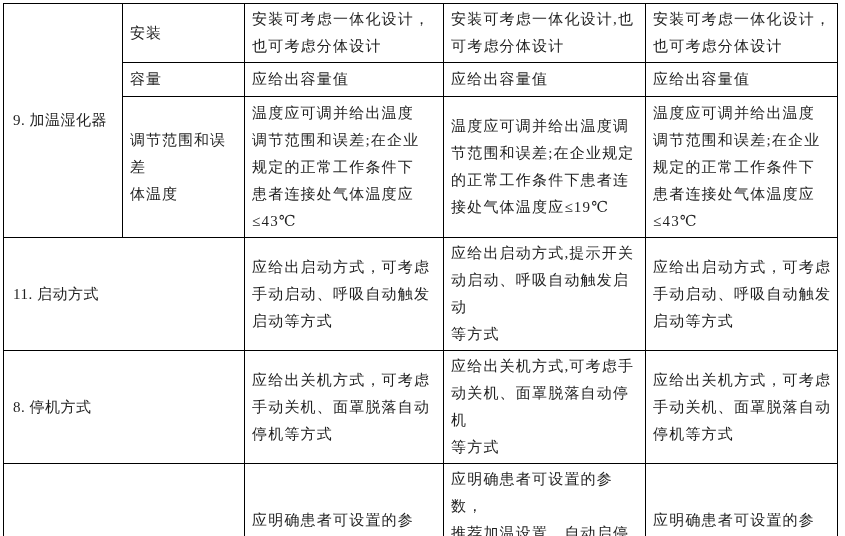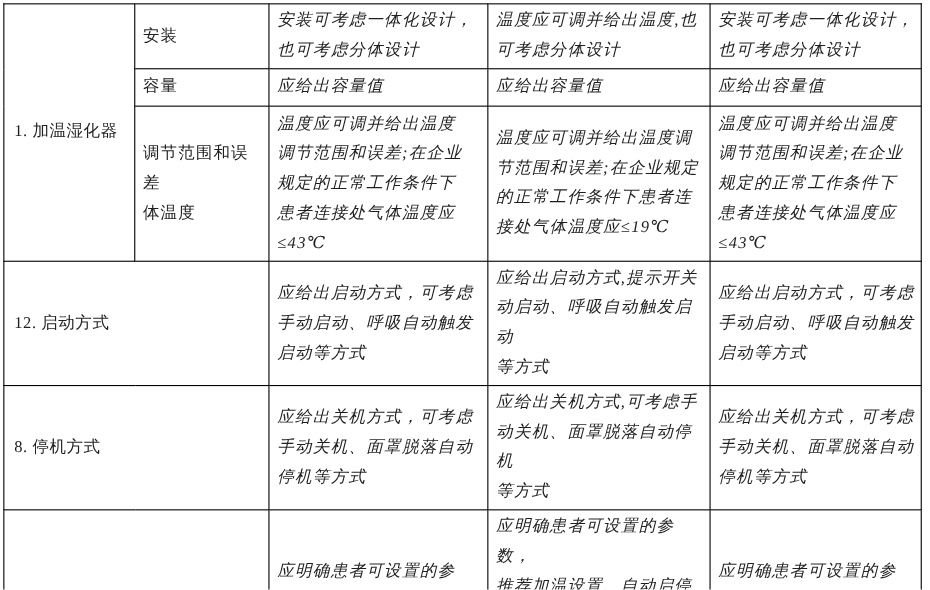--- a/index.html
+++ b/index.html
@@ -23,40 +23,40 @@
     border: 1px solid #000;
     vertical-align: middle;
     font-size: 15px;
     line-height: 27px;
     white-space: pre-line;
     overflow: hidden;
     box-sizing: border-box;
   }
   td.c-label   { padding: 0 4px 0 9px;  letter-spacing: 0.5px; }
   td.c-feature { padding: 0 4px 0 7px;  letter-spacing: 1px; }
-  td.c-content { padding: 2px 5px 2px 7px; letter-spacing: 1.2px; font-style: italic; }
+  td.c-content { padding: 2px 5px 2px 7px; letter-spacing: 1.2px; }
 </style>
 </head>
 <body>
 
 <table class="spec">
   <colgroup>
     <col style="width:119px">
     <col style="width:122px">
     <col style="width:199px">
     <col style="width:202px">
     <col style="width:192px">
   </colgroup>
   <tbody>
     <tr style="height:54px">
-      <td class="c-label" rowspan="3">1. 加温湿化器</td>
+      <td class="c-label" rowspan="3">9. 加温湿化器</td>
       <td class="c-feature">安装</td>
       <td class="c-content">安装可考虑一体化设计，
 也可考虑分体设计</td>
-      <td class="c-content">温度应可调并给出温度,也
+      <td class="c-content">安装可考虑一体化设计,也
 可考虑分体设计</td>
       <td class="c-content">安装可考虑一体化设计，
 也可考虑分体设计</td>
     </tr>
     <tr style="height:34px">
       <td class="c-feature">容量</td>
       <td class="c-content">应给出容量值</td>
       <td class="c-content">应给出容量值</td>
       <td class="c-content">应给出容量值</td>
     </tr>
@@ -72,21 +72,21 @@
 节范围和误差;在企业规定
 的正常工作条件下患者连
 接处气体温度应≤19℃</td>
       <td class="c-content">温度应可调并给出温度
 调节范围和误差;在企业
 规定的正常工作条件下
 患者连接处气体温度应
 ≤43℃</td>
     </tr>
     <tr style="height:79px">
-      <td class="c-label" colspan="2">12. 启动方式</td>
+      <td class="c-label" colspan="2">11. 启动方式</td>
       <td class="c-content">应给出启动方式，可考虑
 手动启动、呼吸自动触发
 启动等方式</td>
       <td class="c-content">应给出启动方式,提示开关
 动启动、呼吸自动触发启动
 等方式</td>
       <td class="c-content">应给出启动方式，可考虑
 手动启动、呼吸自动触发
 启动等方式</td>
     </tr>

